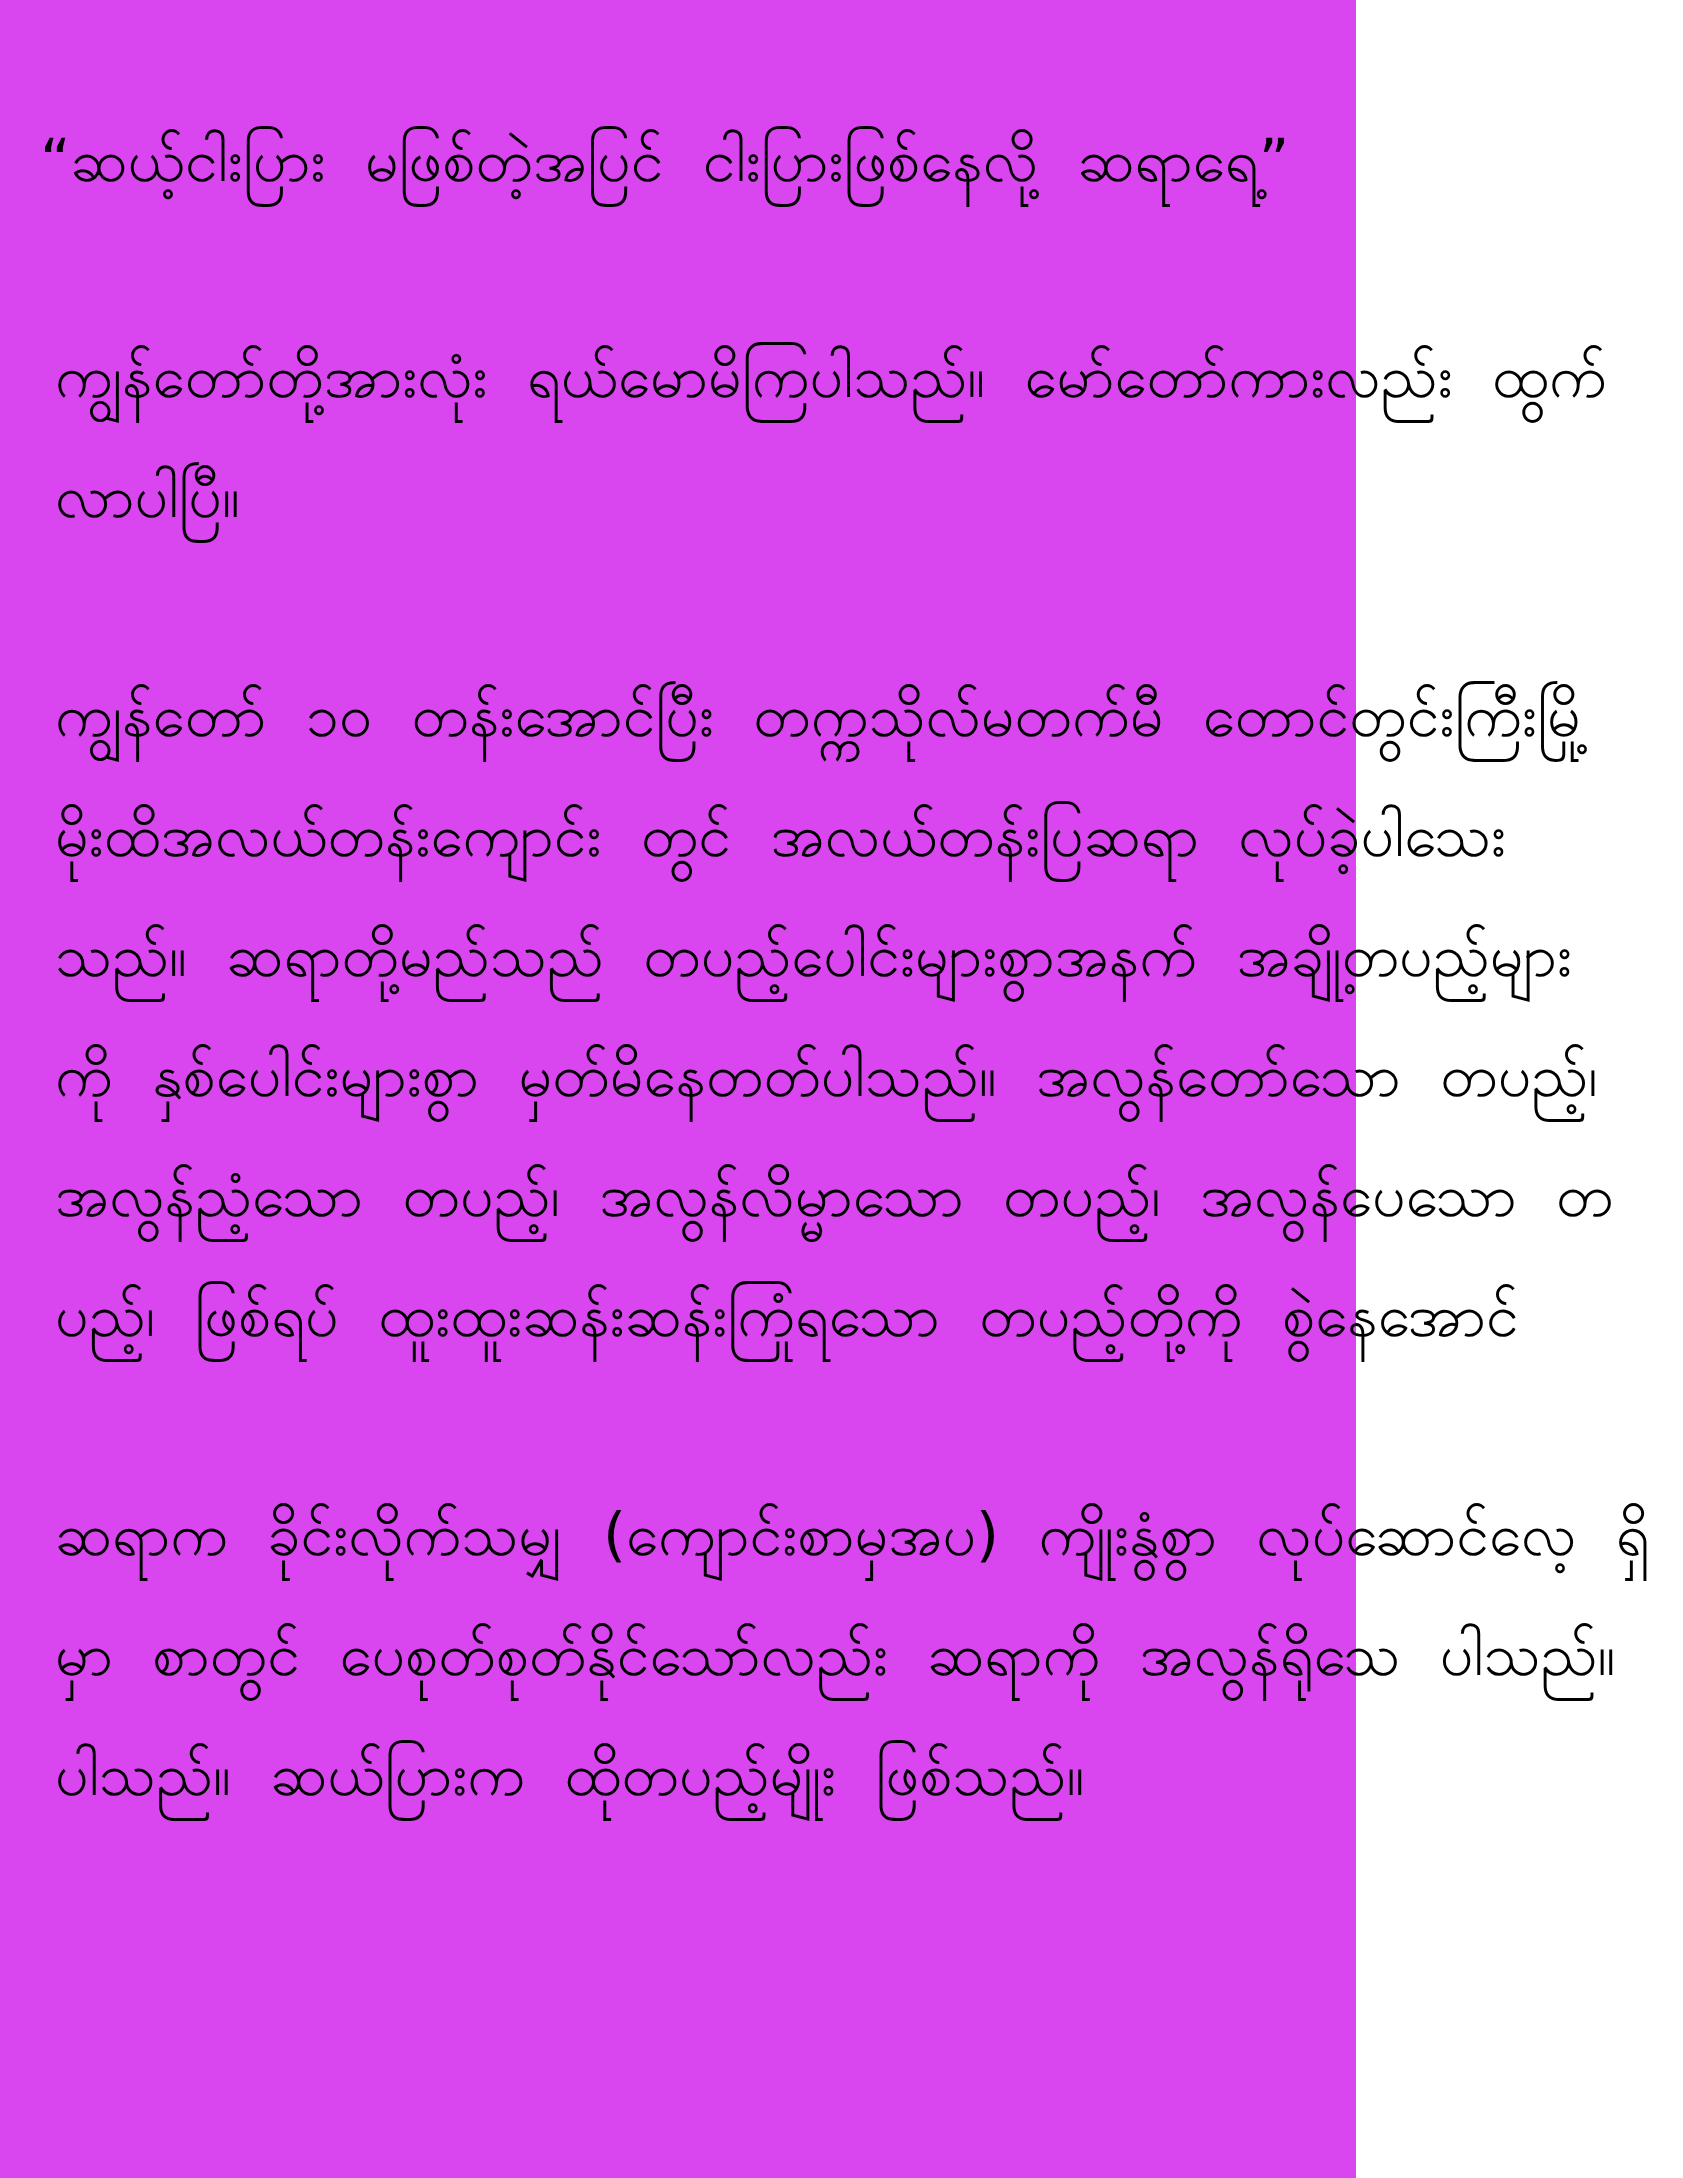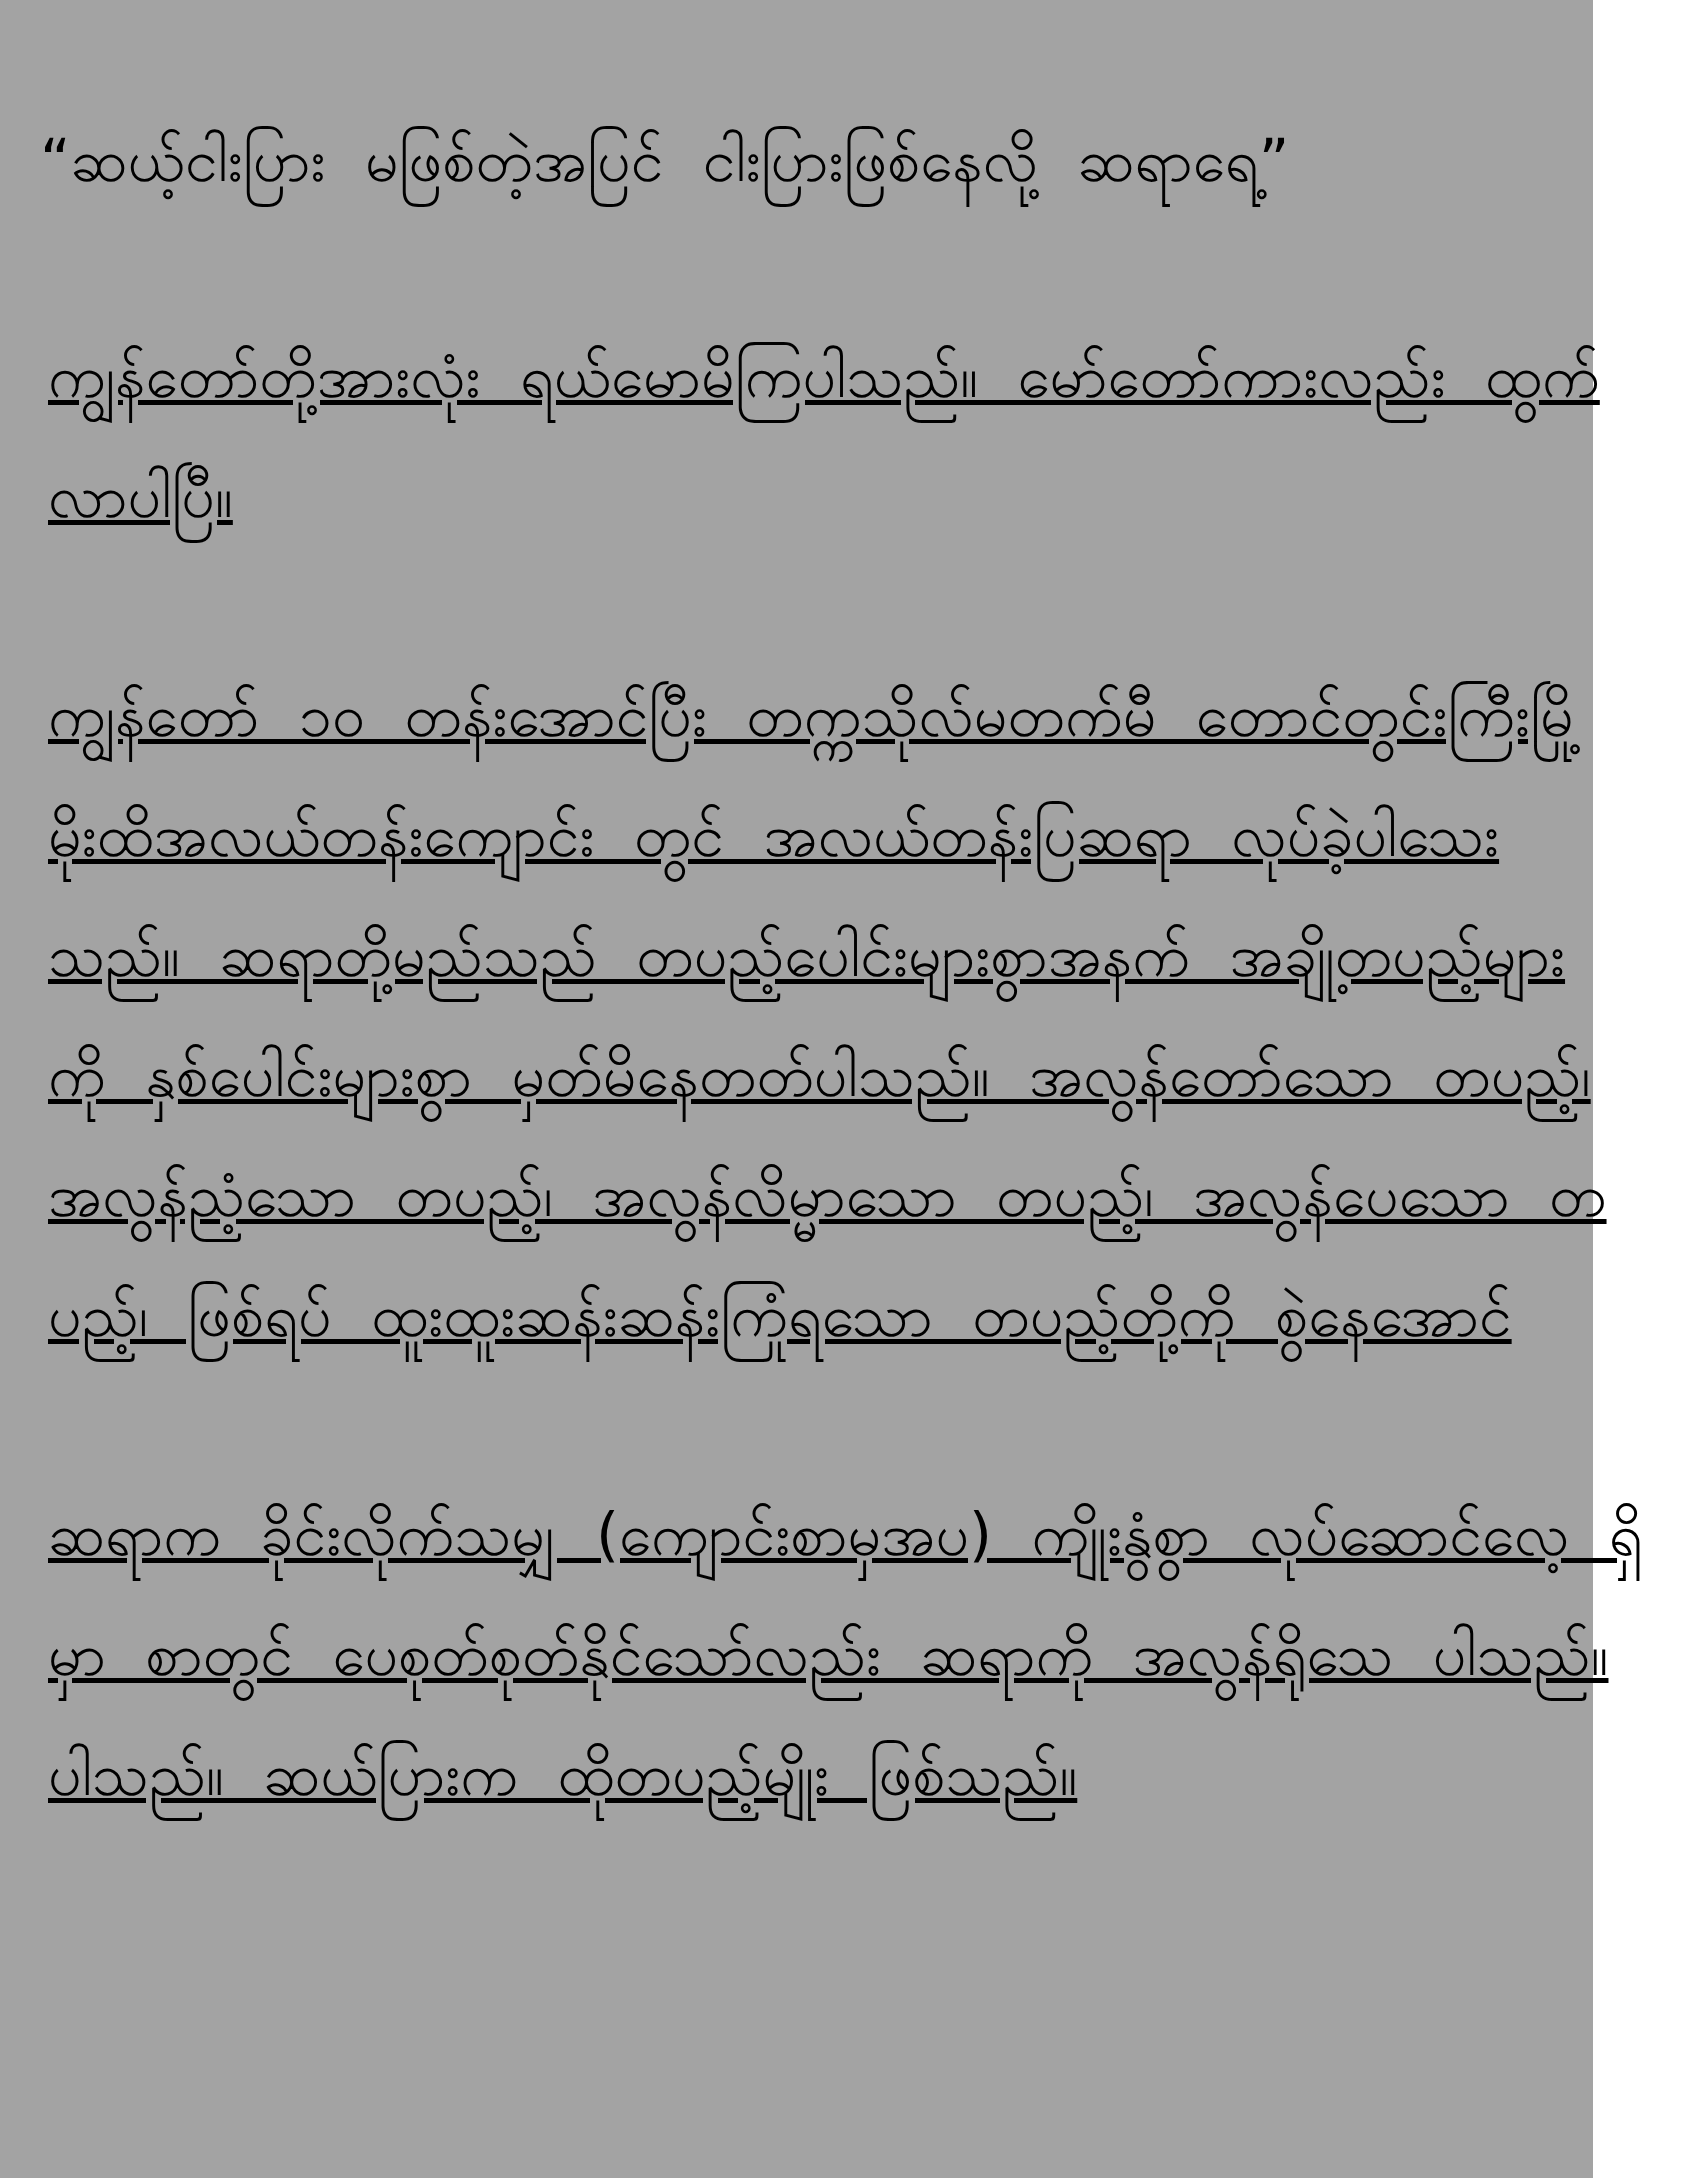--- a/index.html
+++ b/index.html
@@ -9,36 +9,35 @@
   }
   body {
     width: 1683px;
     height: 2178px;
     overflow: hidden;
     font-family: "DejaVu Sans", sans-serif;
     color: #000000;
   }
   .page {
     box-sizing: border-box;
-    width: 1593px;
+    width: 1356px;
     height: 2178px;
     padding: 99px 38px 0 40px;
-    background: #a3a3a3;
+    background: #d946ef;
   }
   .quote-title {
     font-size: 59px;
     font-weight: normal;
     line-height: 123px;
     margin: 0 0 95px 0;
     word-spacing: 0.35em;
     white-space: nowrap;
   }
   .paragraph {
-    margin: 0 0 99px 8px;
-    text-decoration: underline;
+    margin: 0 0 99px 15px;
   }
   .text-line {
     font-size: 59px;
     line-height: 120px;
     word-spacing: 0.35em;
     white-space: nowrap;
   }
 </style>
 </head>
 <body>

